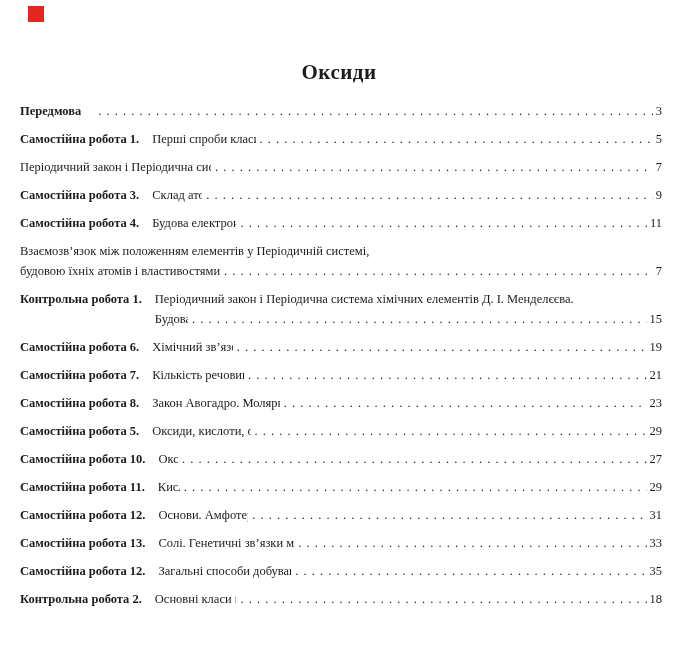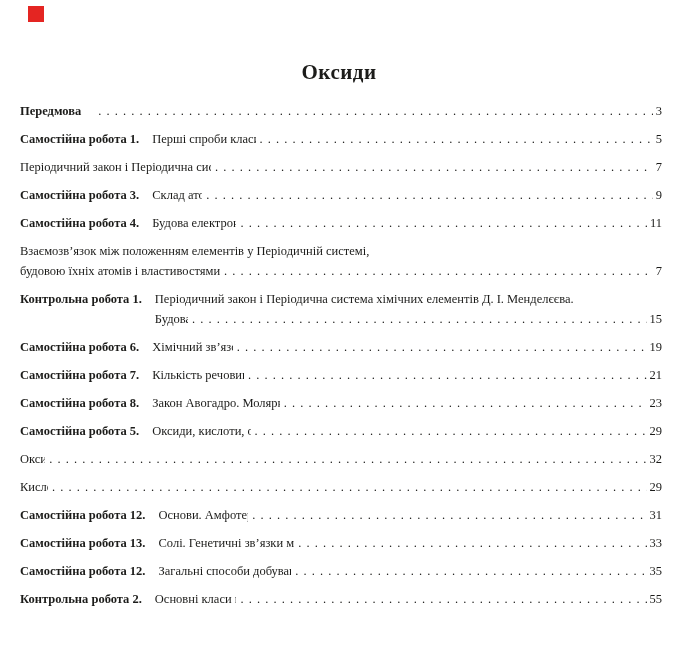--- a/index.html
+++ b/index.html
@@ -192,30 +192,32 @@
       <div class="content">
           <div class="line">
         <span class="t">Оксиди, кислоти, основи, солі. Склад і назви</span>
         <span class="dots"></span>
         <span class="num">29</span>
       </div>
         </div>
     </div>
 
     <div class="entry">
+      <span class="label">Самостійна робота 10.</span>
       <div class="content">
           <div class="line">
         <span class="t">Оксиди</span>
         <span class="dots"></span>
-        <span class="num">32</span>
-      </div>
-        </div>
-    </div>
-
-    <div class="entry">
+        <span class="num">27</span>
+      </div>
+        </div>
+    </div>
+
+    <div class="entry">
+      <span class="label">Самостійна робота 11.</span>
       <div class="content">
           <div class="line">
         <span class="t">Кислоти</span>
         <span class="dots"></span>
         <span class="num">29</span>
       </div>
         </div>
     </div>
 
     <div class="entry">
@@ -250,19 +252,19 @@
       </div>
         </div>
     </div>
 
     <div class="entry">
       <span class="label">Контрольна робота 2.</span>
       <div class="content">
           <div class="line">
         <span class="t">Основні класи неорганічних сполук</span>
         <span class="dots"></span>
-        <span class="num">55</span>
+        <span class="num">18</span>
       </div>
         </div>
     </div>
 
   </div>
 </div>
 
 </body></html>

